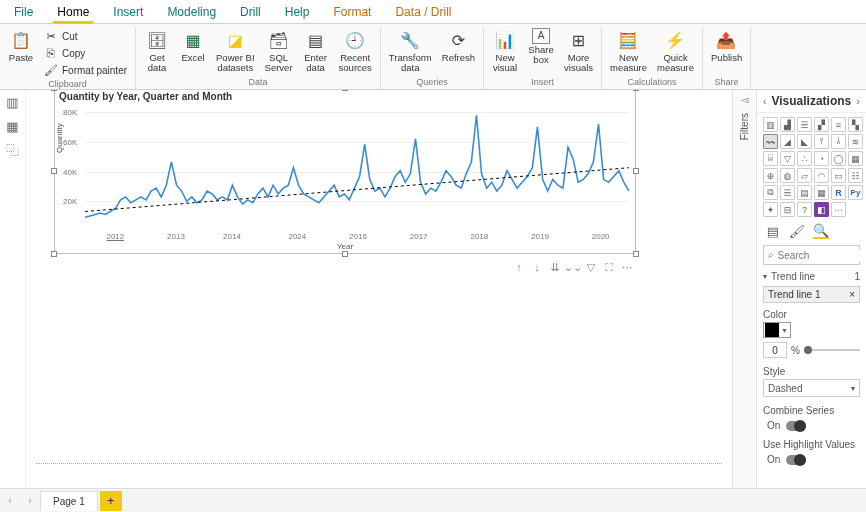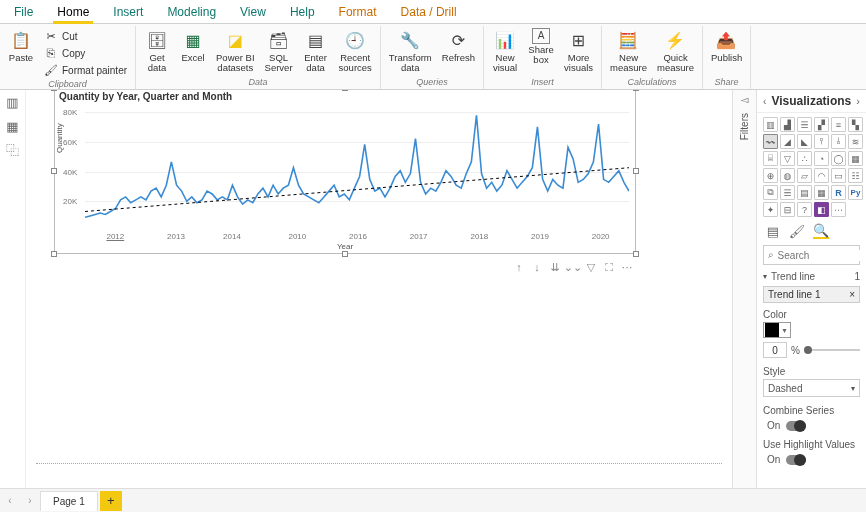--- a/index.html
+++ b/index.html
@@ -9,21 +9,21 @@
 .ribbon-tabs { height: 24px; display: flex; align-items: flex-end; border-bottom: 1px solid #d0d0d0; padding-left: 2px; background:#fff; }
 .ribbon-tab { padding: 4px 12px; font-size: 12px; color: #0f766e; cursor: pointer; }
 .ribbon-tab.selected { color: #000; font-weight: 500; position: relative; }
 .ribbon-tab.selected::after { content:""; position:absolute; left:8px; right:8px; bottom:-1px; height:3px; background:#f2c811; }
 .ribbon-tab.accent { color: #C96C00; }
 
 
 .ribbon { height: 66px; display:flex; border-bottom: 1px solid #d0d0d0; background:#fafafa; padding-top:2px; }
 .rgroup { display:flex; flex-direction:column; justify-content:space-between; border-right:1px solid #e0e0e0; padding:0 4px 1px; }
 .rgroup-items { display:flex; gap:2px; flex:1; }
-.rgroup-label { font-size:9px; color:#777; text-align:center; padding:1px 0;font-style:italic; }
+.rgroup-label { font-size:9px; color:#777; text-align:center; padding:1px 0; }
 .rbtn { display:flex; flex-direction:column; align-items:center; justify-content:flex-start; padding:2px 4px; min-width:34px; cursor:pointer; border-radius:2px; }
 .rbtn .ico { width:24px; height:24px; display:flex; align-items:center; justify-content:center; font-size:16px; color:#444; }
 .rbtn .lbl { font-size:9.5px; line-height:10px; text-align:center; color:#333; margin-top:1px; white-space:pre-line; }
 .rbtn-sm { display:flex; align-items:center; gap:4px; padding:1px 4px; font-size:10px; color:#333; cursor:pointer; }
 .rbtn-sm .ico { width:14px; height:14px; display:flex; align-items:center; justify-content:center; font-size:11px; }
 .stack { display:flex; flex-direction:column; justify-content:flex-start; gap:1px; padding-top:2px; }
 
 
 .workspace { position:absolute; top:90px; left:0; right:0; bottom:24px; display:flex; }
 .left-tools { width:26px; background:#fff; border-right:1px solid #eee; display:flex; flex-direction:column; align-items:center; gap:8px; padding-top:4px; }
@@ -87,21 +87,21 @@
 .pg-add { width:22px; height:20px; background:#f2c811; display:flex; align-items:center; justify-content:center; font-size:13px; color:#333; cursor:pointer; margin-left:2px; }
 </style>
 </head>
 <body>
 
 <div class="ribbon-tabs">
   <div class="ribbon-tab">File</div>
   <div class="ribbon-tab selected">Home</div>
   <div class="ribbon-tab">Insert</div>
   <div class="ribbon-tab">Modeling</div>
-  <div class="ribbon-tab">View</div>
+  <div class="ribbon-tab">Drill</div>
   <div class="ribbon-tab">Help</div>
   <div class="ribbon-tab accent">Format</div>
   <div class="ribbon-tab accent">Data / Drill</div>
 </div>
 
 <div class="ribbon">
   <div class="rgroup">
     <div class="rgroup-items">
       <div class="rbtn">
           <div class="ico">📋</div>
@@ -241,21 +241,21 @@
       <div id="yticks">
           <div class="ytick" style="top: 112.353px;">20K</div>
           <div class="ytick" style="top: 82.7059px;">40K</div>
           <div class="ytick" style="top: 53.0588px;">60K</div>
           <div class="ytick" style="top: 23.4118px;">80K</div>
         </div>
       <div id="xticks">
           <div class="xtick" style="left: 60.3333px; text-decoration: underline;">2012</div>
           <div class="xtick" style="left: 121px;">2013</div>
           <div class="xtick" style="left: 177px;">2014</div>
-          <div class="xtick" style="left: 242.333px;">2010</div>
+          <div class="xtick" style="left: 242.333px;">2024</div>
           <div class="xtick" style="left: 303px;">2016</div>
           <div class="xtick" style="left: 363.667px;">2017</div>
           <div class="xtick" style="left: 424.333px;">2018</div>
           <div class="xtick" style="left: 485px;">2019</div>
           <div class="xtick" style="left: 545.667px;">2020</div>
         </div>
       <div id="gridlines">
           <div class="grid-line" style="top: 112.353px;"></div>
           <div class="grid-line" style="top: 82.7059px;"></div>
           <div class="grid-line" style="top: 53.0588px;"></div>

